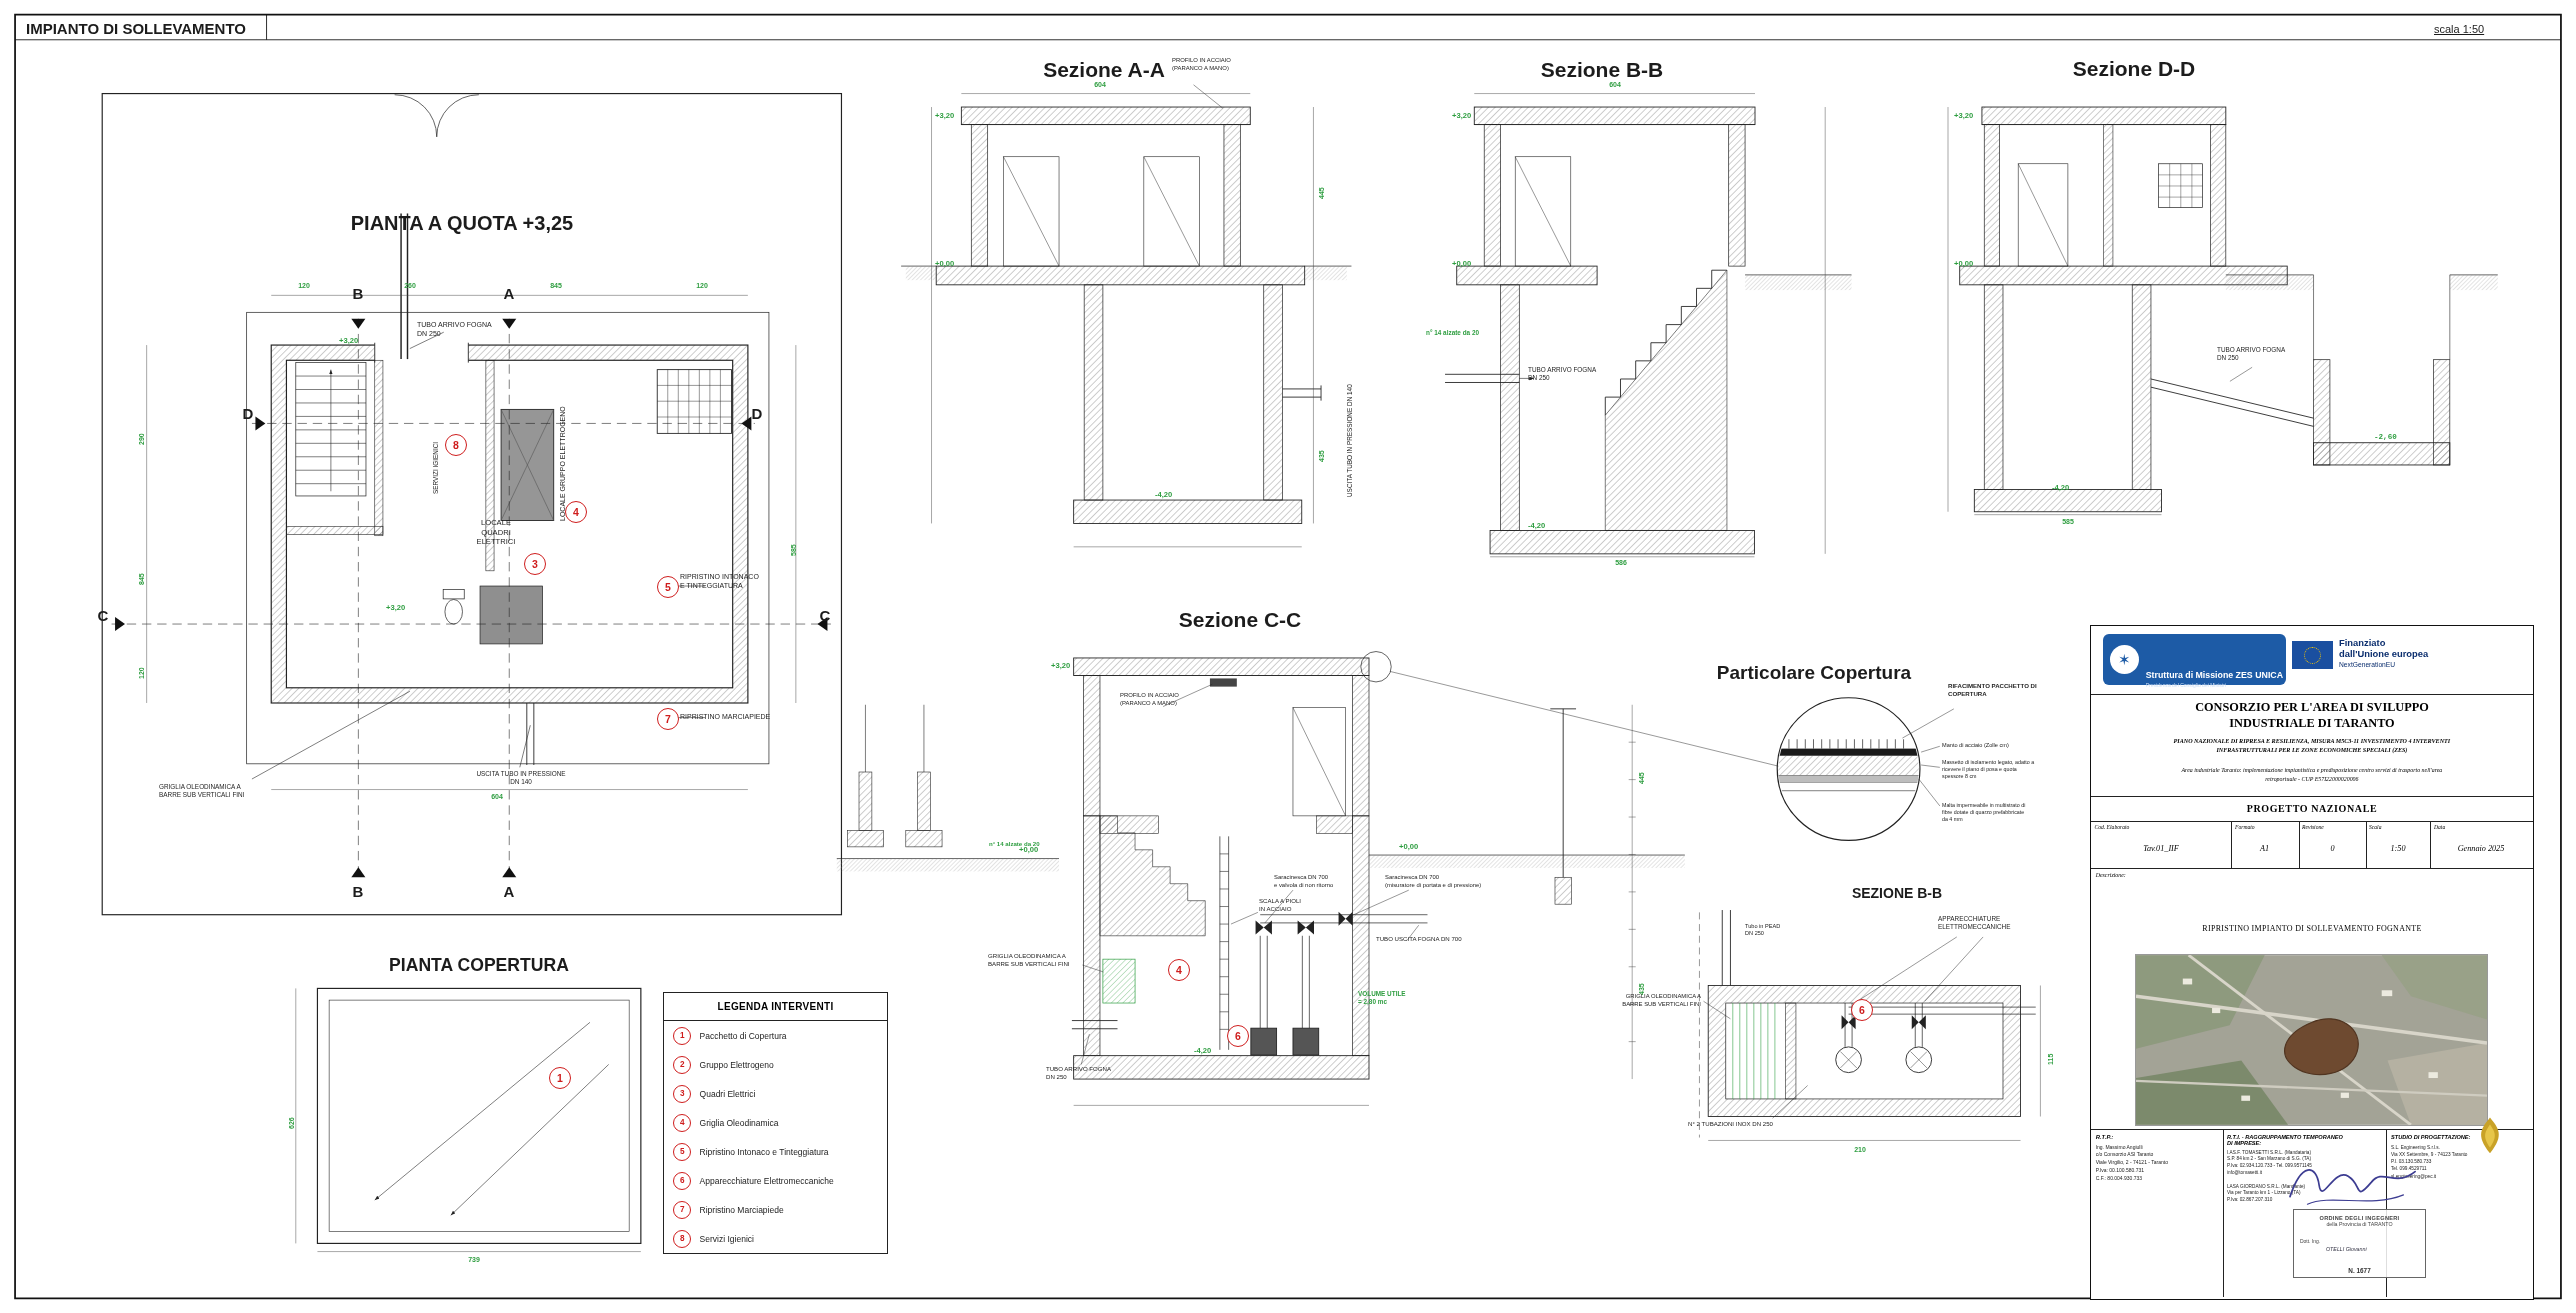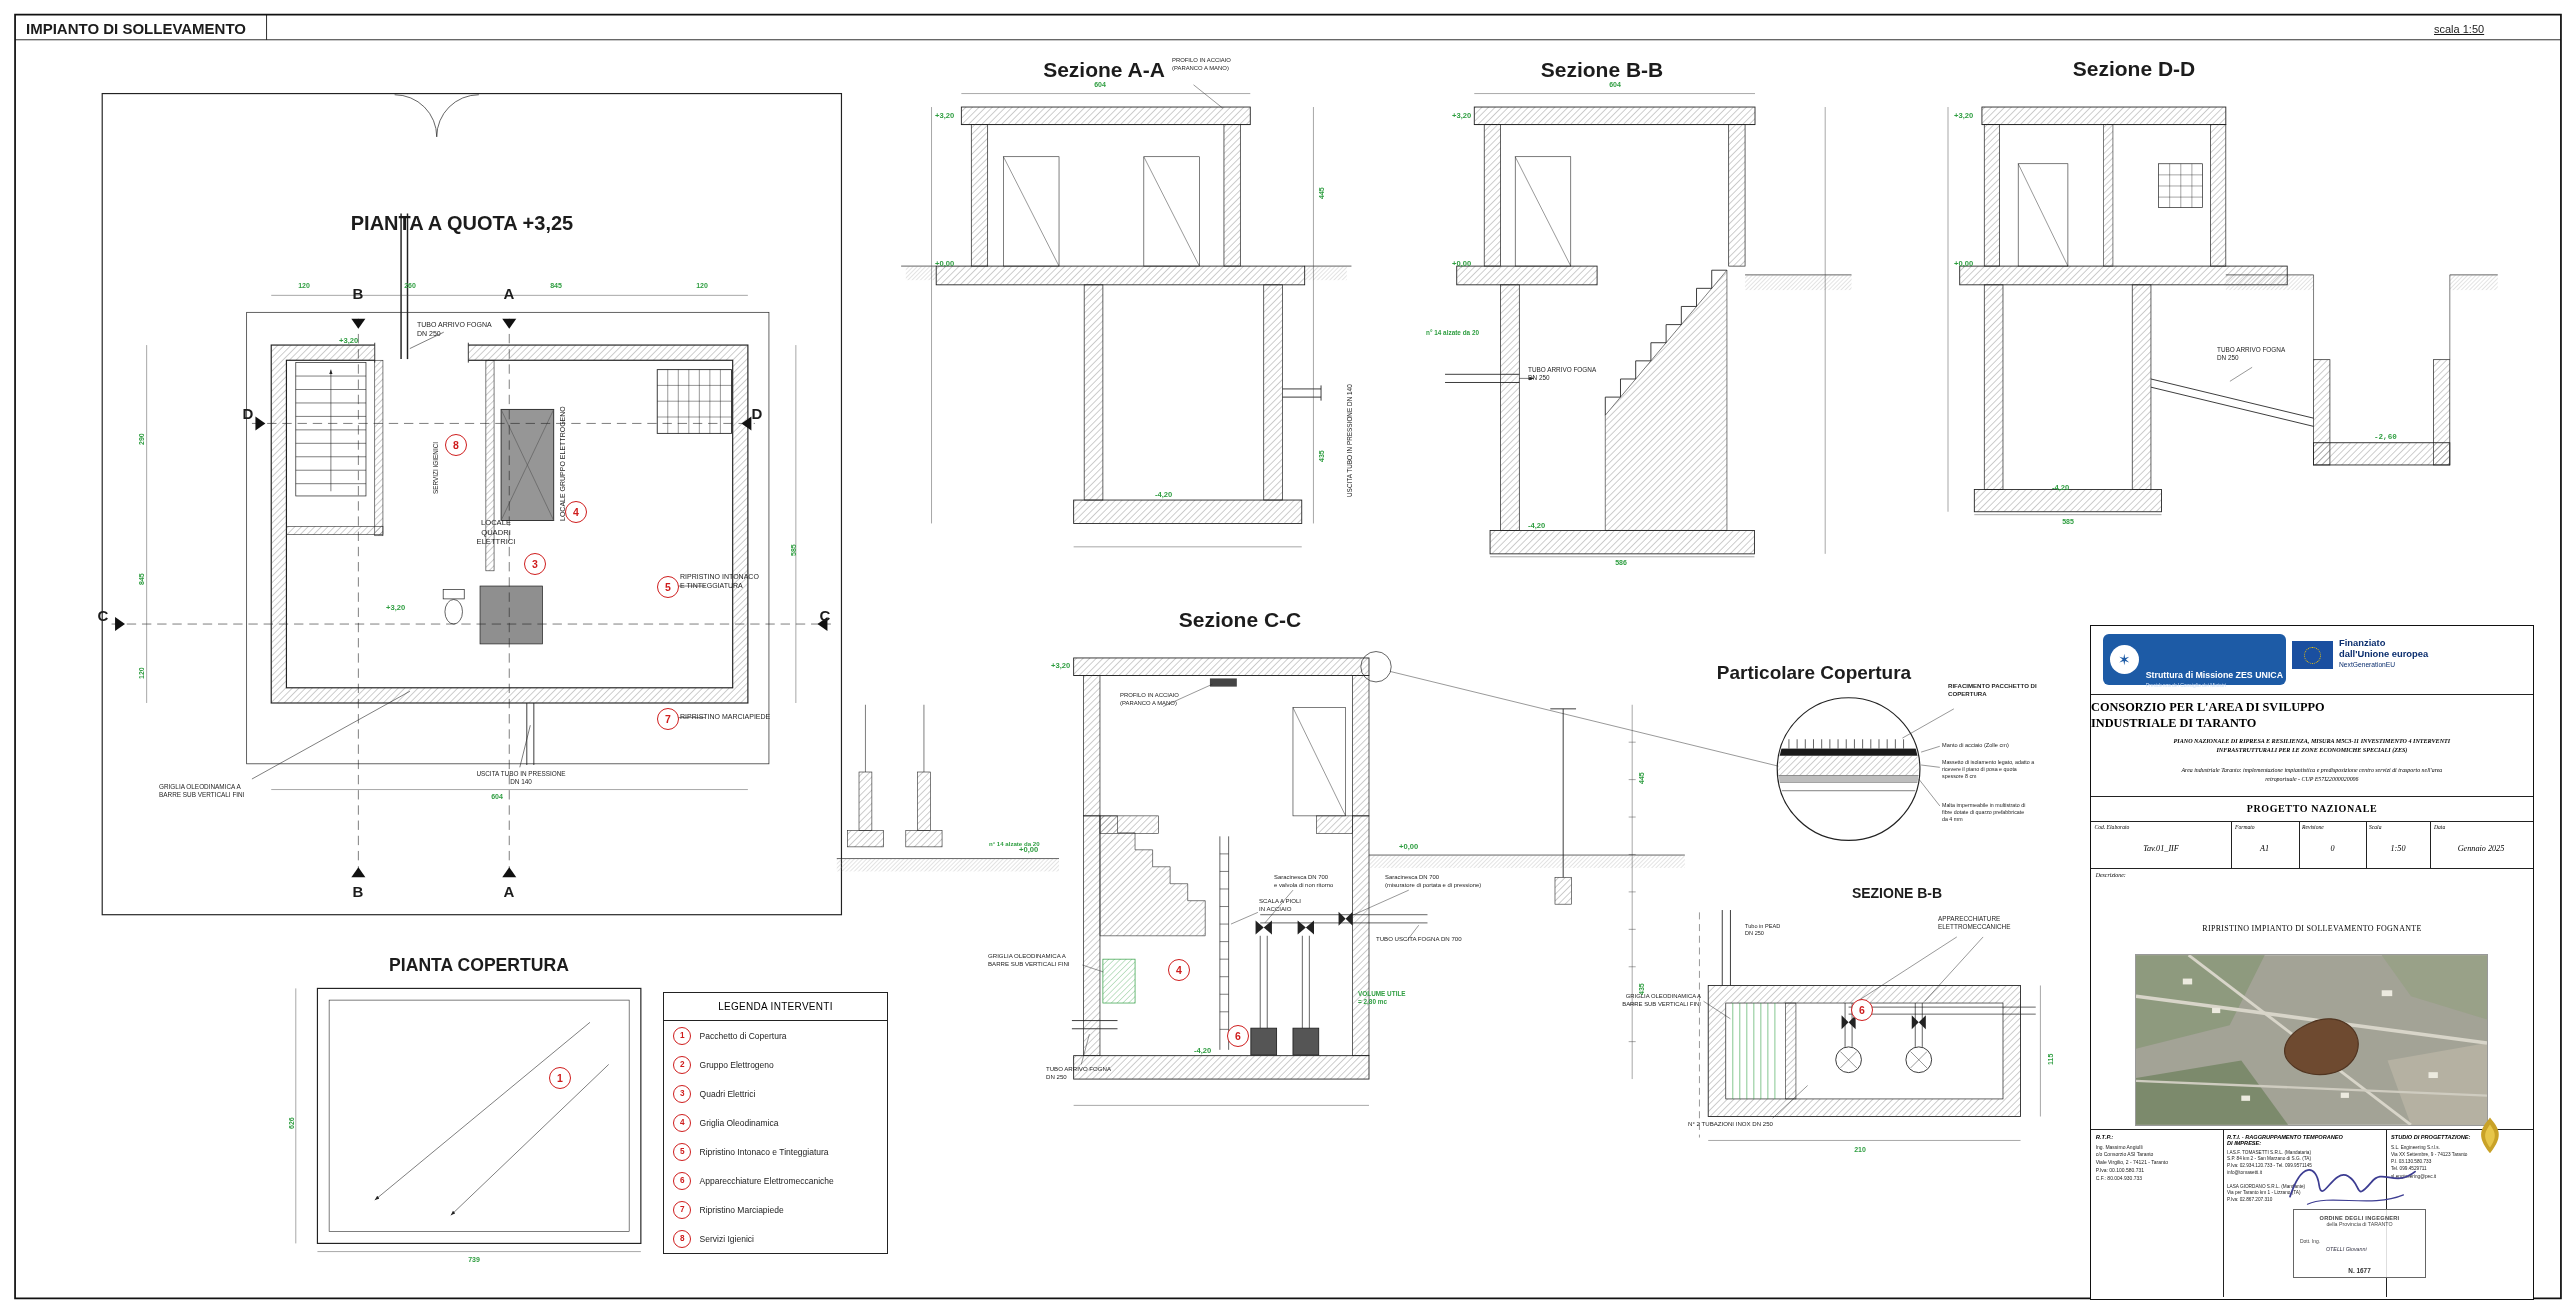--- a/index.html
+++ b/index.html
@@ -10,21 +10,21 @@
   .r{transform:translateX(-100%);text-align:right;}
   .rot{transform:rotate(-90deg);transform-origin:left top;white-space:pre;}
   .g{color:#2f9e41;font-weight:bold;}
   .ltr{font-weight:bold;font-size:15px;}
   .ttl{font-weight:700;}
   .bdg{position:absolute;width:20px;height:20px;border:1.8px solid #cf1d1d;border-radius:50%;background:#fff;color:#cf1d1d;
        font:bold 10.5px "Liberation Sans",sans-serif;display:flex;align-items:center;justify-content:center;z-index:4;}
   
   .legend{position:absolute;left:663px;top:992px;width:223px;height:260px;border:1.2px solid #222;background:#fff;z-index:3;}
   .lg-head{height:27px;border-bottom:1.2px solid #222;display:flex;align-items:center;justify-content:center;
-           font-weight:normal;font-size:10px;letter-spacing:0.3px;}
+           font-weight:bold;font-size:10px;letter-spacing:0.3px;}
   .lg-row{height:29px;display:flex;align-items:center;padding-left:9.4px;}
   .lbdg{width:16px;height:16px;min-width:16px;border:1.5px solid #cf1d1d;border-radius:50%;color:#cf1d1d;
         font:bold 8.2px "Liberation Sans",sans-serif;display:flex;align-items:center;justify-content:center;margin-right:8.2px;background:#fff;}
   .lg-label{font-size:8.5px;color:#1c1c1c;}
   
   .tblock{position:absolute;left:2090px;top:625px;width:442px;height:673px;border:1.5px solid #111;background:#fff;z-index:2;}
   .tb{position:absolute;}
   .hline{position:absolute;left:0;width:442px;border-top:0.9px solid #222;}
   .vline{position:absolute;border-left:0.7px solid #222;}
   .serif{font-family:"Liberation Serif",serif;}
@@ -593,21 +593,21 @@
   </div>
   <div class="eu-flag">
       <div class="eu-stars"></div>
     </div>
   <div class="tb" style="left:248px;top:10.5px;color:#0b2e6e;">
     <div style="font-weight:bold;font-size:9.4px;">Finanziato</div>
     <div style="font-weight:bold;font-size:9.4px;">dall'Unione europea</div>
     <div style="font-size:6.7px;margin-top:2.9px;">NextGenerationEU</div>
   </div>
   <div class="hline" style="top:68px;"></div>
-  <div class="tb serif" style="left:0;top:74px;width:442px;font-weight:bold;font-size:12.3px;line-height:1.3;white-space:pre-line;">CONSORZIO PER L'AREA DI SVILUPPO
+  <div class="tb serif" style="left:0;top:74px;width:442px;text-align:center;font-weight:bold;font-size:12.3px;line-height:1.3;white-space:pre-line;">CONSORZIO PER L'AREA DI SVILUPPO
 INDUSTRIALE DI TARANTO</div>
   <div class="tb serif" style="left:5.9px;top:111px;width:430px;text-align:center;font-weight:bold;font-style:italic;font-size:6.1px;line-height:1.5;white-space:pre-line;">PIANO NAZIONALE DI RIPRESA E RESILIENZA, MISURA M5C3-11 INVESTIMENTO 4 INTERVENTI
 INFRASTRUTTURALI PER LE ZONE ECONOMICHE SPECIALI (ZES)</div>
   <div class="tb serif" style="left:5.9px;top:140px;width:430px;text-align:center;font-style:italic;font-size:5.9px;line-height:1.5;white-space:pre-line;">Area industriale Taranto: implementazione impiantistica e predisposizione centro servizi di trasporto nell'area
 retroportuale - CUP E57I22000020006</div>
   <div class="hline" style="top:170px;"></div>
   <div class="tb serif" style="left:0;top:177px;width:442px;text-align:center;font-weight:bold;font-size:10px;letter-spacing:0.6px;">PROGETTO NAZIONALE</div>
   <div class="hline" style="top:195px;"></div>
 
   <div class="vline" style="left:140px;top:195px;height:47px;"></div>

